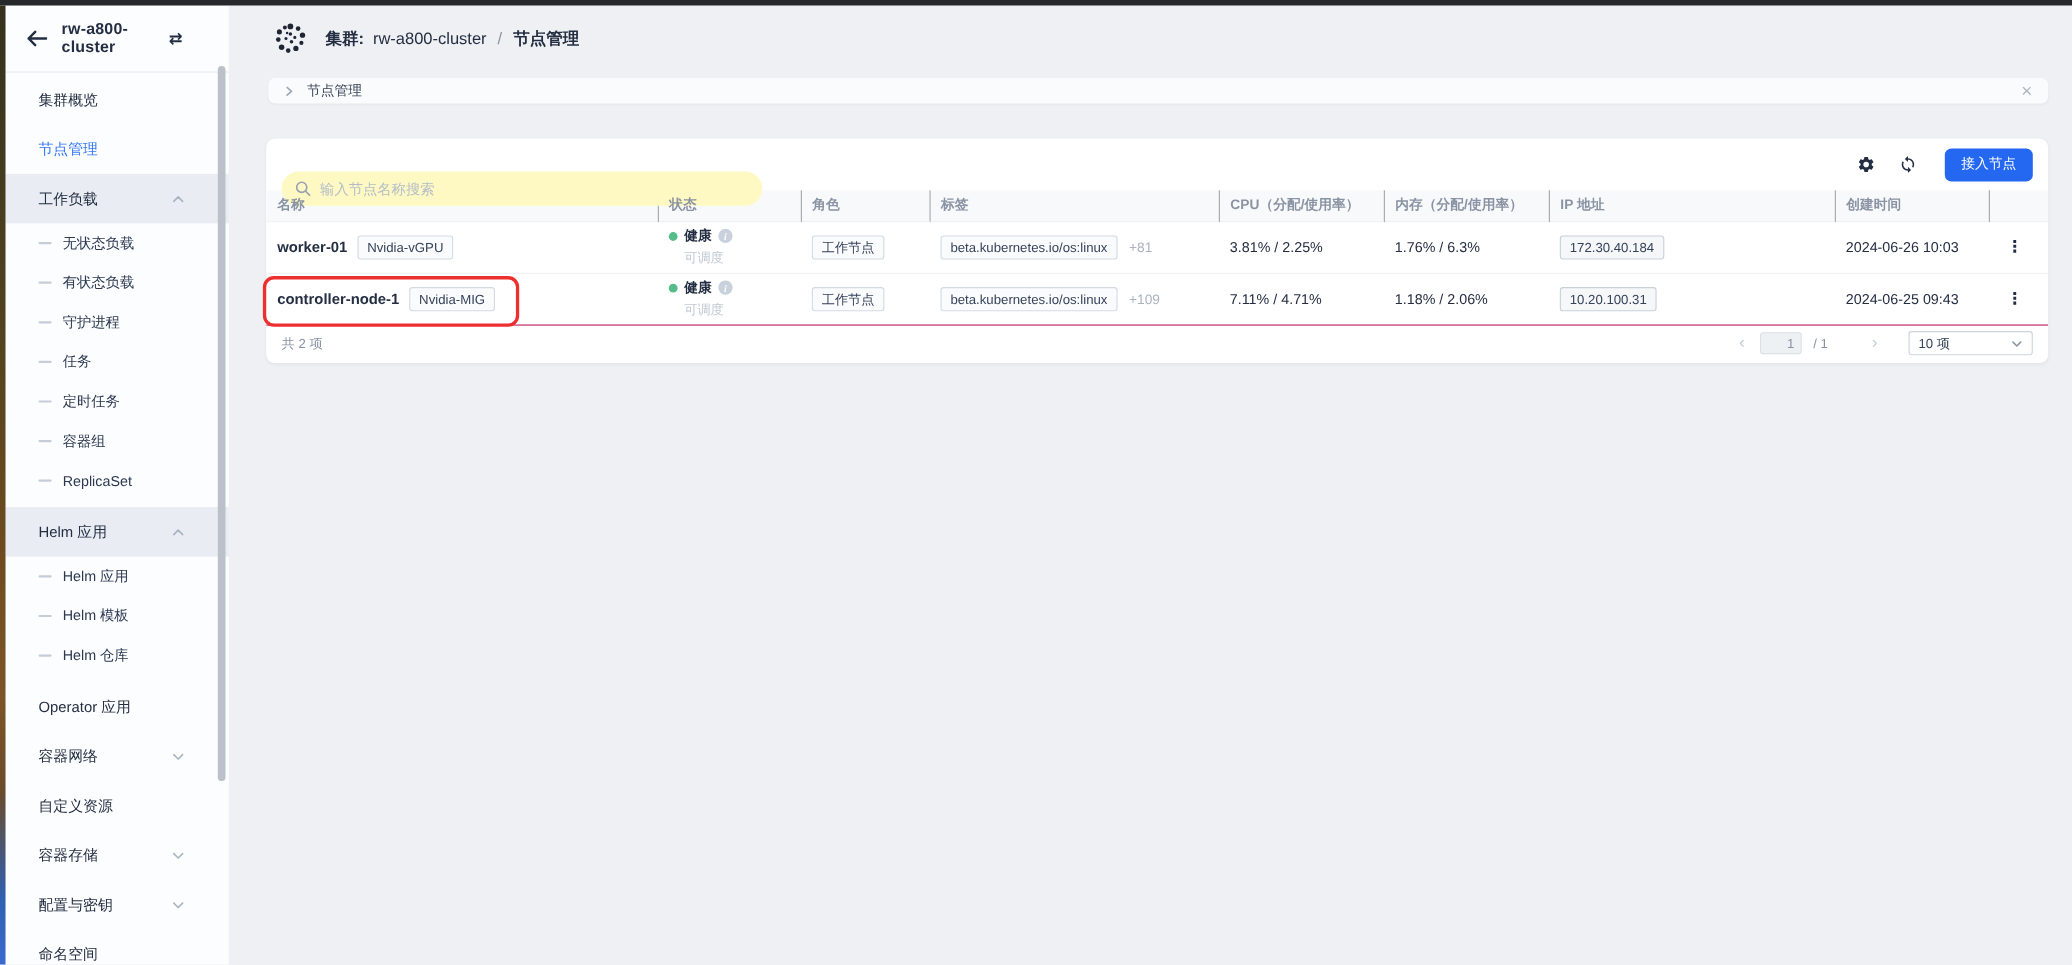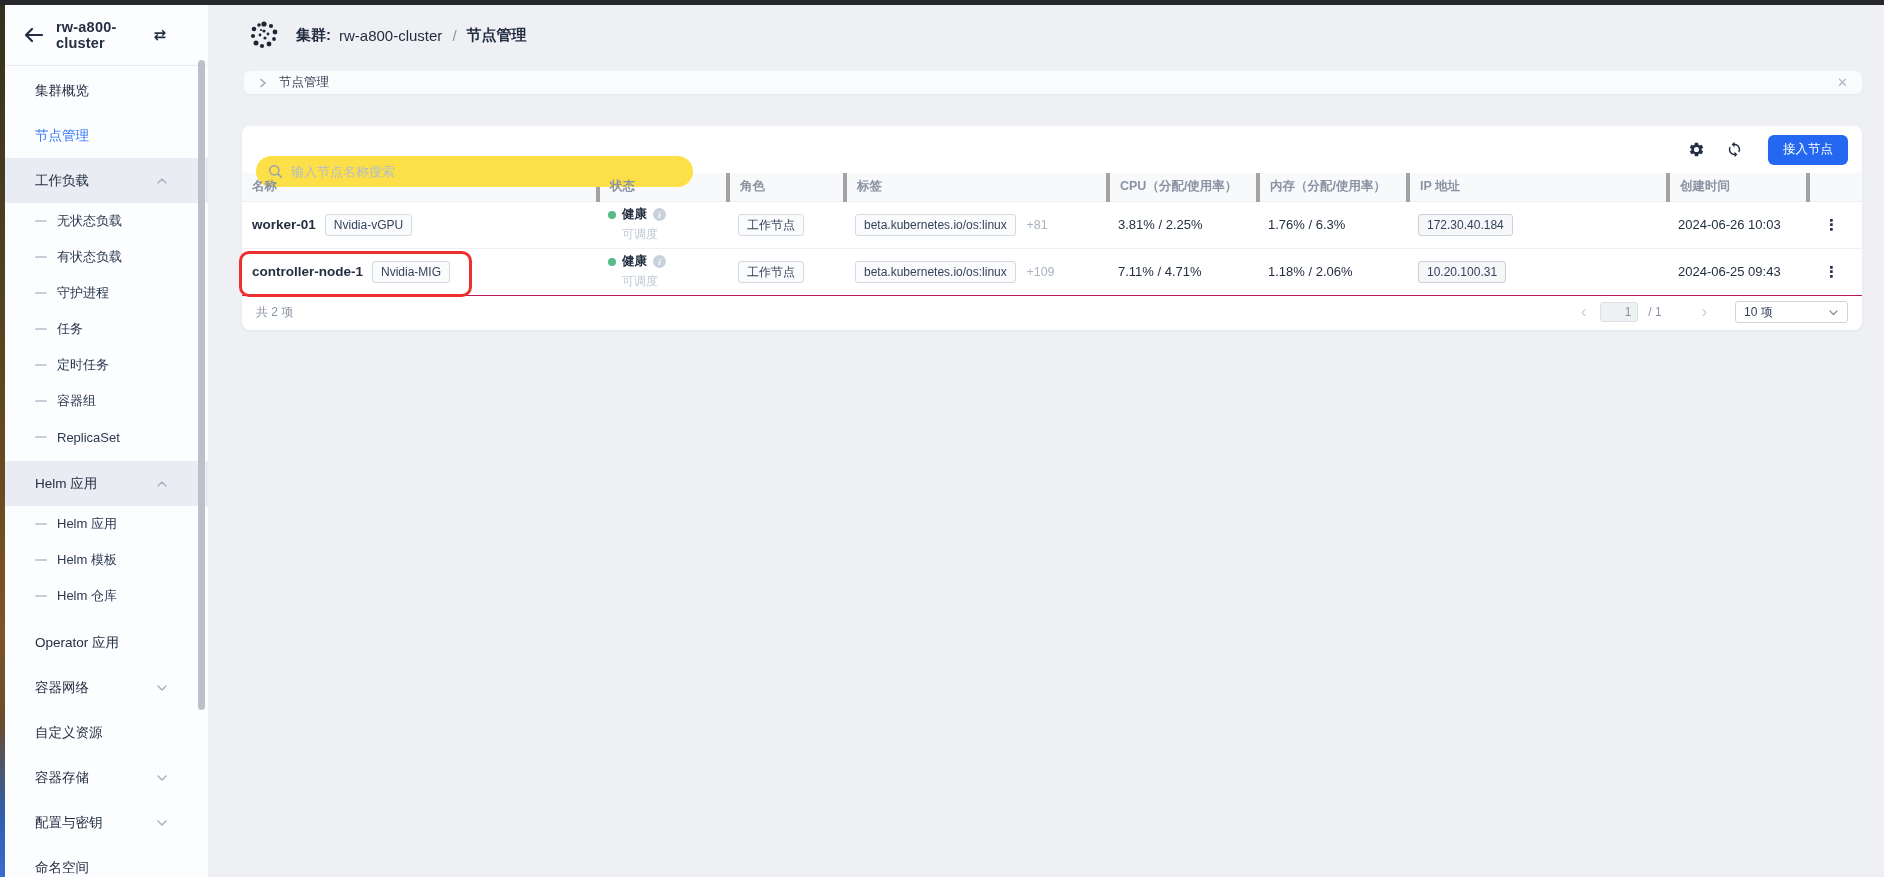--- a/index.html
+++ b/index.html
@@ -39,35 +39,35 @@
   .ct-sep { color:#8a93a3; padding:0 2px; }
   .ct-page { font-weight:700; }
   .tab-bar { position:absolute; left:36px; top:66px; width:1618px; height:23px; background:#fafbfc; border-radius:6px;
     display:flex; align-items:center; padding:0 14px; box-shadow:0 1px 2px rgba(40,50,70,.04); }
   .tab-label { font-size:12.5px; color:#3b4657; margin-left:11px; }
   .tab-close { margin-left:auto; color:#aeb7c4; font-size:13px; line-height:1; cursor:pointer; }
   
   .card { position:absolute; left:34px; top:121px; width:1620px; height:204px; background:#fff; border-radius:8px;
     box-shadow:0 1px 3px rgba(40,50,70,.05); overflow:hidden; }
   .toolbar { height:47px; display:flex; align-items:center; padding:0 14px; }
-  .search { width:437px; height:31px; border-radius:16px; background:#fde047; display:flex; align-items:center; padding:0 12px; gap:8px;margin-top:44px; }
+  .search { width:437px; height:31px; border-radius:16px; background:#fef9c3; display:flex; align-items:center; padding:0 12px; gap:8px;margin-top:44px; }
   .search input { border:none; outline:none; background:transparent; flex:1; font-size:13px; color:#36435c;
     font-family:"Liberation Sans","DejaVu Sans",sans-serif; }
   .search input::placeholder { color:#b4bdc9; }
   .toolbar-spacer { flex:1; }
   .icon-btn { width:24px; height:24px; display:flex; align-items:center; justify-content:center; cursor:pointer; }
   .gear-btn { margin-right:14px; }
   .refresh-btn { margin-right:22px; }
   .primary-btn { height:30px; padding:0 15px; background:#2468f2; color:#fff; font-size:12.5px; border:none; border-radius:6px;
     cursor:pointer; font-family:"Liberation Sans","DejaVu Sans",sans-serif; }
   
   table { width:100%; border-collapse:collapse; table-layout:fixed; }
   thead th { height:28px; background:#f8f9fb; color:#8a93a3; font-size:12.5px; font-weight:700; text-align:left;
     padding:0 0 0 10px; white-space:nowrap; overflow:hidden; }
-  thead th + th { border-left:4px solid #a3a3a3; }
+  thead th + th { border-left:1px solid #a3a3a3; }
   tbody td { height:47px; border-top:1px solid #eef0f2; padding:0 0 0 10px; font-size:13px; color:#242e42;
     vertical-align:middle; white-space:nowrap; overflow:hidden; }
   .name-cell { display:flex; align-items:center; gap:9px; }
   .node-name { font-weight:700; font-size:13.5px; color:#242e42; }
   .chip { display:inline-block; padding:2px 8px; border:1px solid #d3dae2; border-radius:3px; background:#fafbfc;
     font-size:12px; color:#36435c; line-height:16px; }
   .chip-ip { background:#f5f7f9; border-color:#c9d0d9; }
   .status-line { display:flex; align-items:center; gap:6px; }
   .dot { width:8px; height:8px; border-radius:50%; background:#55bc8a; flex:0 0 auto; }
   .status-text { font-size:12.5px; font-weight:600; color:#242e42; }

